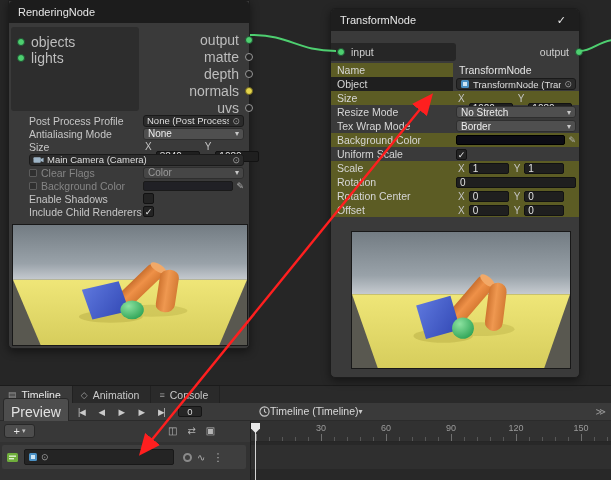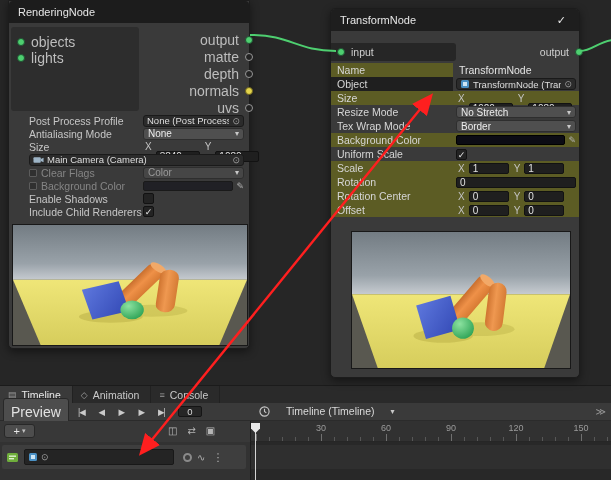--- a/index.html
+++ b/index.html
@@ -73,21 +73,21 @@
   
   .timeline{position:absolute;left:0;top:385px;width:611px;height:95px;background:#383838;border-top:1px solid #1b1b1b;}
   .tabbar{height:17px;background:#2a2a2a;display:flex;}
   .tab{display:flex;align-items:center;gap:5px;padding:0 11px 0 8px;font-size:10.5px;color:#c9c9c9;background:#2a2a2a;border-right:1px solid #212121;}
   .tab.active{background:#3a3a3a;color:#e9e9e9;}
   .tabicon{font-size:9px;color:#9c9c9c;}
   .tl-toolbar{position:relative;height:18px;display:flex;align-items:center;gap:5px;padding-left:3px;background:#3a3a3a;border-bottom:1px solid #2b2b2b;}
   .preview-btn{height:28px;padding:0 7px;background:#4d4d4d;border:1px solid #282828;border-radius:3px;color:#e2e2e2;font-size:14px;display:flex;align-items:center;}
   .pb{width:15px;text-align:center;font-size:8.5px;color:#cacaca;letter-spacing:-1px;line-height:14px;}
   .frame-field{width:24px;height:11px;background:#262626;border:1px solid #151515;border-radius:2px;color:#d8d8d8;font-size:9.5px;text-align:center;line-height:10px;margin-left:4px;}
-  .tl-selector{position:absolute;left:259px;top:2px;display:flex;align-items:center;gap:16px;color:#d9d9d9;font-size:10.5px;}
+  .tl-selector{position:absolute;left:259px;top:2px;display:flex;align-items:center;gap:0;color:#d9d9d9;font-size:10.5px;}
   .tl-opts{position:absolute;right:5px;top:3px;color:#9a9a9a;font-size:10px;}
   .tl-headrow{position:relative;height:21px;background:#383838;}
   .add-btn{position:absolute;left:4px;top:3px;width:31px;height:14px;background:#4d4d4d;border:1px solid #282828;border-radius:3px;color:#e8e8e8;display:flex;align-items:center;justify-content:center;gap:2px;font-size:11px;}
   .add-arrow{font-size:7px;color:#c2c2c2;}
   .editmodes{position:absolute;left:168px;top:4px;display:flex;gap:10px;color:#b5b5b5;font-size:10px;}
   .ruler{position:absolute;left:250px;top:0;width:361px;height:21px;background:#313131;border-left:1px solid #1e1e1e;border-bottom:1px solid #262626;overflow:hidden;}
   .rtick{position:absolute;bottom:0;width:1px;height:4px;background:#575757;}
   .rtick.major{height:7px;background:#707070;}
   .rlabel{position:absolute;top:2px;transform:translateX(-50%);font-size:9px;color:#9b9b9b;}
   .tl-body{position:relative;height:39px;}

